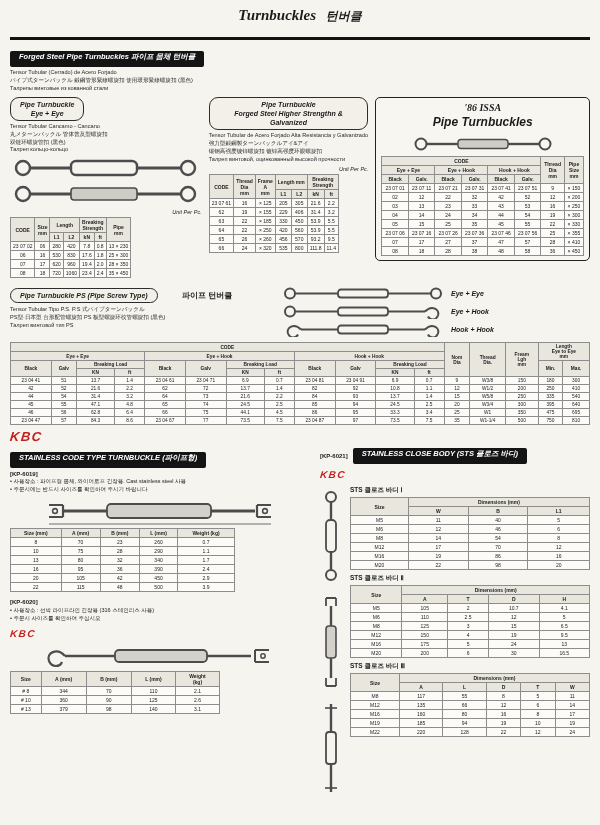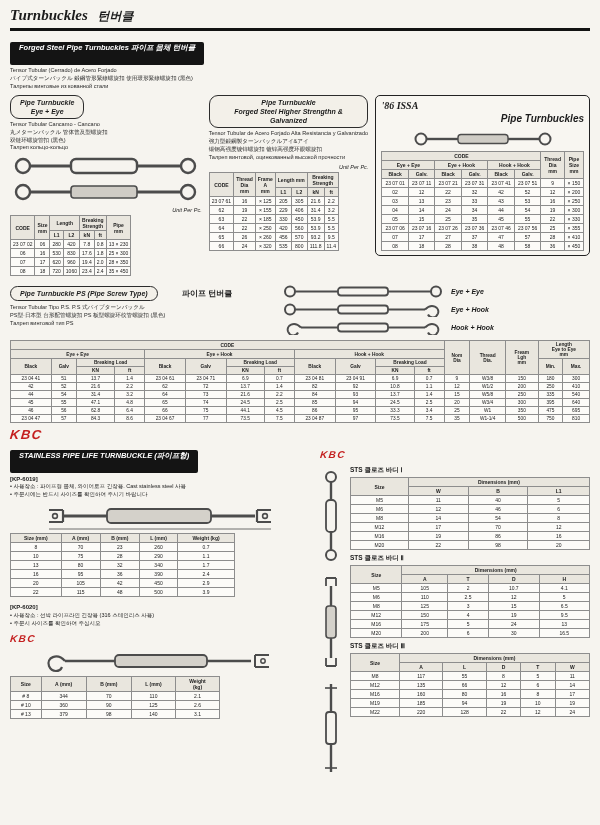--- a/index.html
+++ b/index.html
@@ -9,49 +9,49 @@
     font-family:"Liberation Sans", sans-serif;
     color:#1b1b1b;
     overflow:hidden;
   }
   .page { width:600px; height:825px; padding:7px 10px 6px 10px; overflow:hidden; }
 
   
   .page-title {
     font-family:"Liberation Serif", serif;
     font-style:italic; font-weight:bold; font-size:15px;
-    border-bottom:3px solid #121212; padding-bottom:3px; margin-bottom:5px;
+    border-bottom:3px solid #121212; padding-bottom:12px; margin-bottom:5px;text-align:center;
   }
   .page-title .t-kr { font-size:12px; margin-left:6px; }
 
   .black-bar {
     display:inline-block; background:var(--bar,#141414); color:#fff;
     font-style:italic; font-weight:bold; font-size:7.5px;
-    padding:2px 9px 13px 9px; border-radius:2px; line-height:1.1;
+    padding:2px 9px 6px 9px; border-radius:2px; line-height:1.1;
   }
   .code-label { font-size:6px; font-weight:bold; margin:3px 0 1px 0; }
 
   .tiny { font-size:5.6px; line-height:1.4; color:#2a2a2a; }
   .tiny p { margin:0; }
 
   .box-title {
     display:inline-block; border:1px solid #2c2c2c; border-radius:9px;
     padding:2px 9px; font-style:italic; font-weight:bold; font-size:7px;
     line-height:1.3; background:#f3f0e9; text-align:center;
   }
 
   .row { display:flex; }
   .main-row { margin-top:4px; gap:7px; align-items:flex-start; }
   .col-a { width:192px; }
   .col-b { width:160px; }
   .col-c { width:215px; }
 
   .issa-box { border:1.5px solid #222; border-radius:5px; padding:4px 5px; background:#f8f6f1; }
-  .issa-badge { font-family:"Liberation Serif",serif; font-style:italic; font-weight:bold; font-size:10px; margin-bottom:2px; }
-  .issa-product { font-style:italic; font-weight:bold; font-size:10px; text-align:right; margin:1px 0 5px 0; }
+  .issa-badge { font-family:"Liberation Serif",serif; font-style:italic; font-weight:bold; font-size:10px; margin-bottom:2px;text-align:center; }
+  .issa-product { font-style:italic; font-weight:bold; font-size:12px; text-align:center; margin:1px 0 5px 0; }
 
   table { border-collapse:collapse; background:#fcfbf8; margin-top:2px; }
   th,td {
     border:1px solid #8d8d8d; font-size:5px; padding:1px 2px;
     text-align:center; color:#222;
   }
   th { background:#e9e6de; font-weight:bold; white-space:pre-line; }
   td { white-space:nowrap; }
 
   .unit-note { font-size:5.5px; text-align:right; margin-top:3px; font-style:italic; }
@@ -614,21 +614,21 @@
           <td>810</td>
         </tr>
       </tbody>
     </table>
 
   <div class="kbc">KBC</div>
 
   <div class="row stainless-row">
 
     <div class="st-left">
-      <div class="black-bar">STAINLESS PIPE LIFE TURNBUCKLE (파이프형)</div>
+      <div class="black-bar">STAINLESS CODE TYPE TURNBUCKLE (파이프형)</div>
       <div class="code-label">[KP-6019]</div>
       <div class="bullet">• 사용장소 : 파이프형 몸체, 와이어로프 긴장용. Cast stainless steel 사용</div>
       <div class="bullet">• 주문시에는 반드시 사이즈를 확인하여 주시기 바랍니다</div>
       <svg class="drawing" width="230" height="30" viewBox="0 0 230 30">
         <path class="stroke" d="M4,9 h14 M4,21 h14 M18,9 v12" stroke-width="2.2"></path>
         <circle class="stroke" cx="10" cy="15" r="2.4" stroke-width="1.6"></circle>
         <line class="stroke" x1="18" y1="15" x2="62" y2="15" stroke-width="3"></line>
         <rect x="62" y="8" width="104" height="14" rx="4" fill="#d4d1ca" stroke="#4c4c4c" stroke-width="1.8"></rect>
         <line class="stroke" x1="166" y1="15" x2="210" y2="15" stroke-width="3"></line>
         <path class="stroke" d="M226,9 h-14 M226,21 h-14 M212,9 v12" stroke-width="2.2"></path>
@@ -734,20 +734,24 @@
               <td>379</td>
               <td>98</td>
               <td>140</td>
               <td>3.1</td>
             </tr>
           </tbody>
         </table>
     </div>
 
     <div class="st-right">
+      <div class="st-bar-line">
+        <span class="code-label" style="margin:0;">[KP-6021]</span>
+        <span class="black-bar">STAINLESS CLOSE BODY (STS 클로즈 바디)</span>
+      </div>
       <div class="kbc small">KBC</div>
 
       <div class="sts-block">
         <div style="display:flex; flex-direction:column; gap:14px; padding-top:4px;">
           <svg width="22" height="92" viewBox="0 0 22 92">
             <circle class="stroke" cx="11" cy="7" r="5" stroke-width="2"></circle>
             <line class="stroke" x1="11" y1="12" x2="11" y2="30" stroke-width="2.4"></line>
             <rect class="stroke" x="6" y="30" width="10" height="32" rx="4" stroke-width="1.8"></rect>
             <line class="stroke" x1="11" y1="62" x2="11" y2="80" stroke-width="2.4"></line>
             <circle class="stroke" cx="11" cy="85" r="5" stroke-width="2"></circle>

